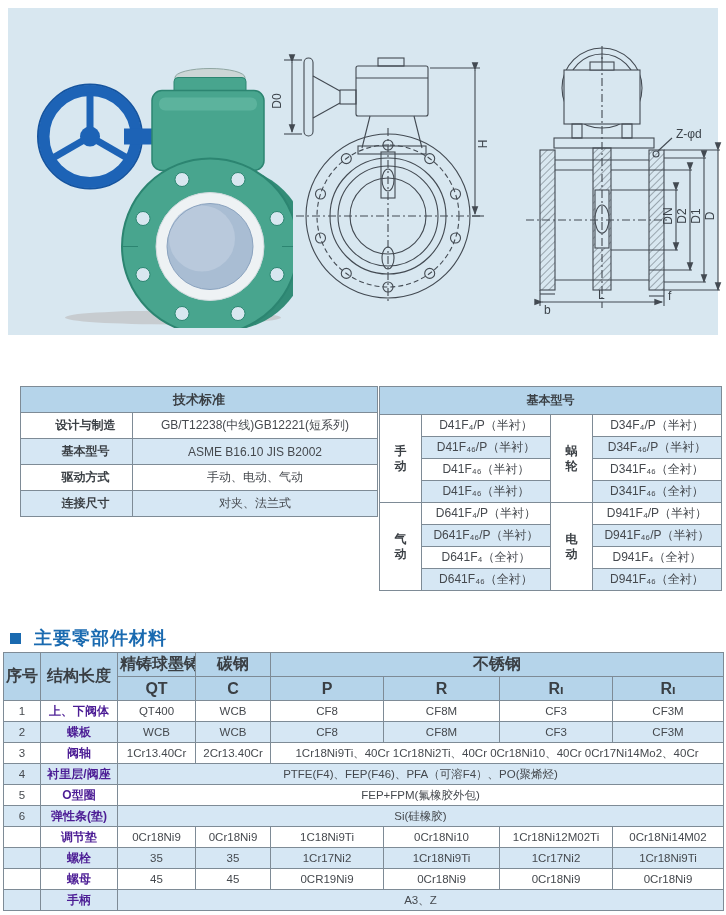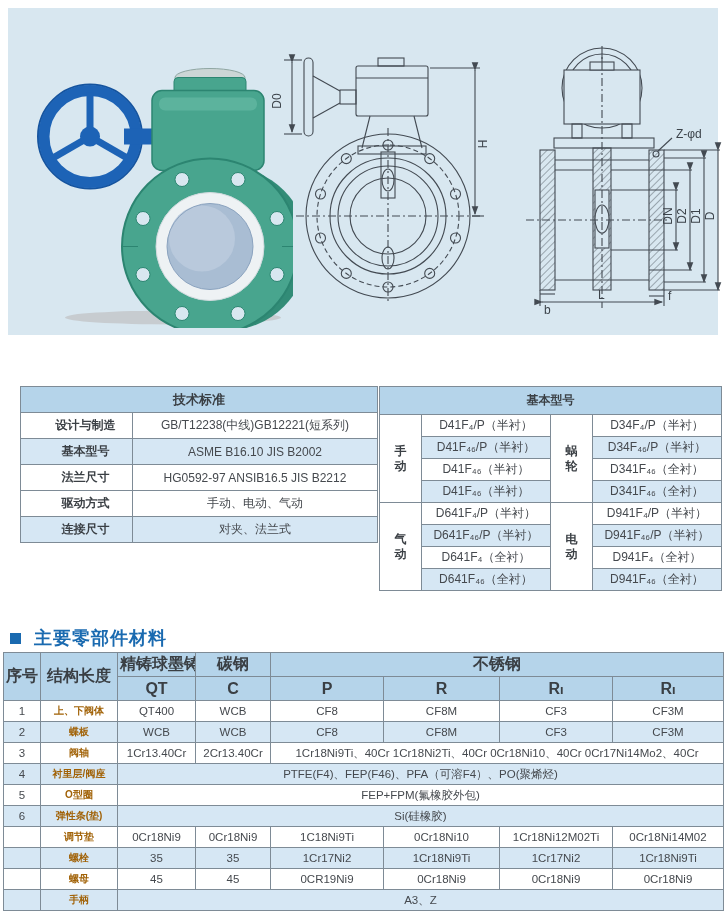--- a/index.html
+++ b/index.html
@@ -24,21 +24,21 @@
   .models td{height:21px;font-size:12px;}
   .models tr.hdr td{height:27px;}
   .glabel{font-weight:bold;white-space:pre-line;line-height:1.25;color:#3a3f44;background:#fff;}
   
   .sec-head{position:absolute;left:10px;top:626px;display:flex;align-items:center;}
   .sec-bullet{width:11px;height:11px;background:#1a6ab0;margin-right:13px;}
   .sec-title{font-size:18px;font-weight:bold;color:#1a6ab0;letter-spacing:1px;}
   .materials{position:absolute;left:3px;top:652px;width:720px;}
   .materials td{height:20px;font-size:11.5px;}
   .materials tr.hdr td{height:23px;font-size:16px;}
-  .materials td.name{font-weight:bold;color:#a16207;font-size:10px;}
+  .materials td.name{font-weight:bold;color:#4c1d95;font-size:12px;}
 </style>
 </head>
 <body>
 
 <div class="page">
 
   <div class="hero">
 
     <div class="fig" style="left:20px;top:30px;width:265px;height:290px">
       <svg width="265" height="290" viewBox="0 0 265 285">
@@ -214,24 +214,20 @@
         <tr class="hdr">
       <td colspan="2">技术标准</td>
     </tr>
     <tr>
       <td class="lbl">设计与制造</td>
       <td>GB/T12238(中线)GB12221(短系列)</td>
         </tr>
     <tr>
       <td class="lbl alt">基本型号</td>
       <td class="alt">ASME B16.10 JIS B2002</td>
-        </tr>
-    <tr>
-      <td class="lbl">法兰尺寸</td>
-      <td>HG0592-97 ANSIB16.5 JIS B2212</td>
         </tr>
     <tr>
       <td class="lbl">驱动方式</td>
       <td>手动、电动、气动</td>
         </tr>
     <tr>
       <td class="lbl alt">连接尺寸</td>
       <td class="alt">对夹、法兰式</td>
         </tr>
   </tbody>

